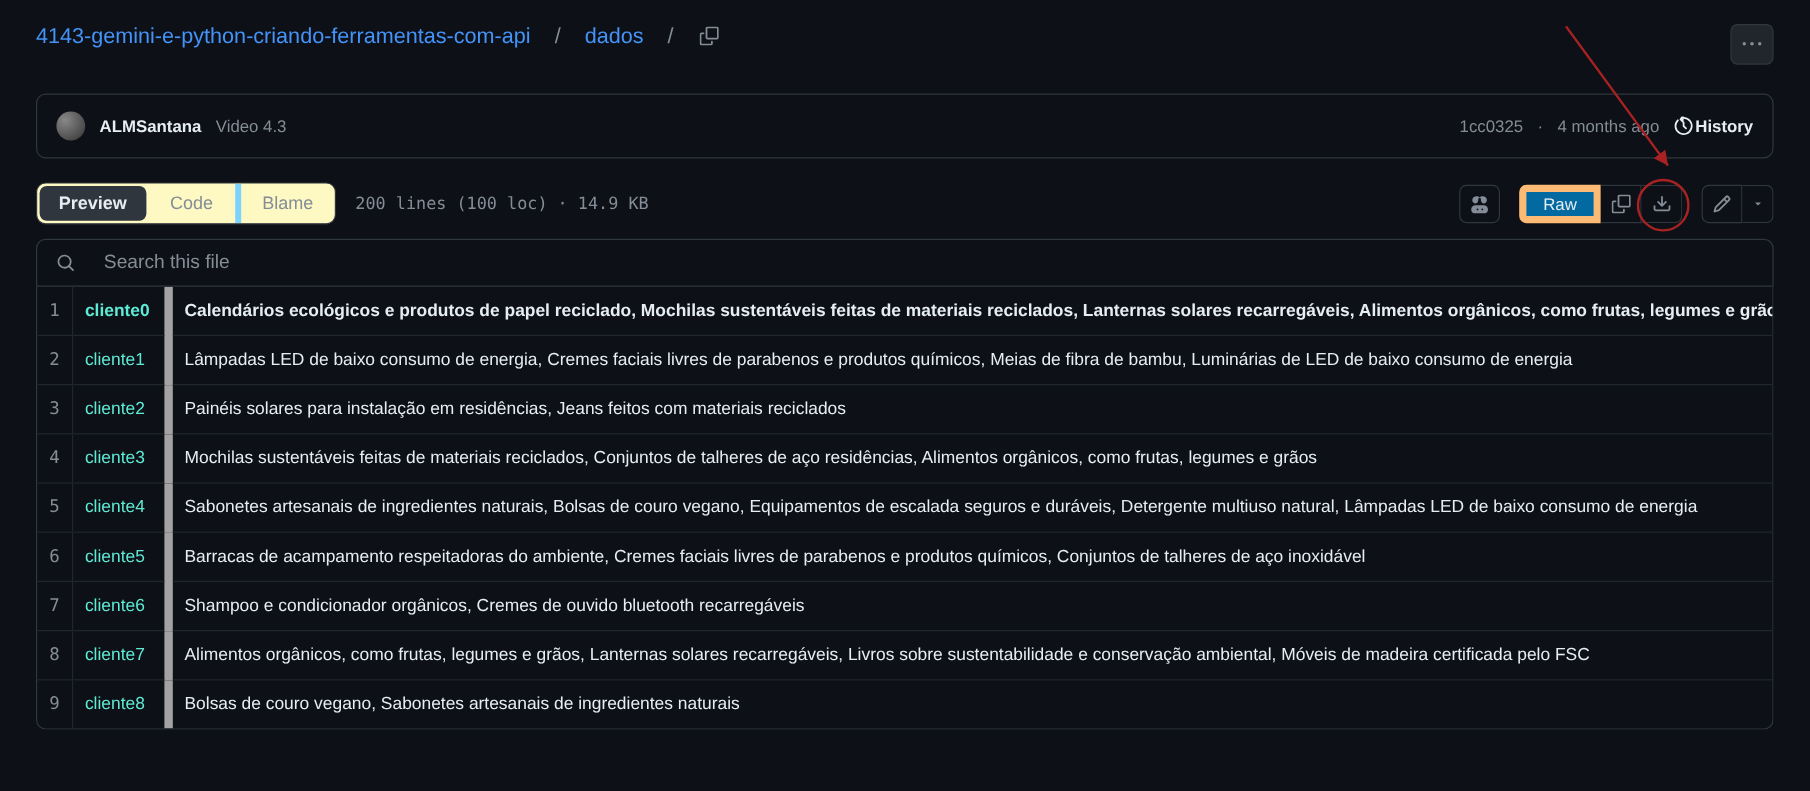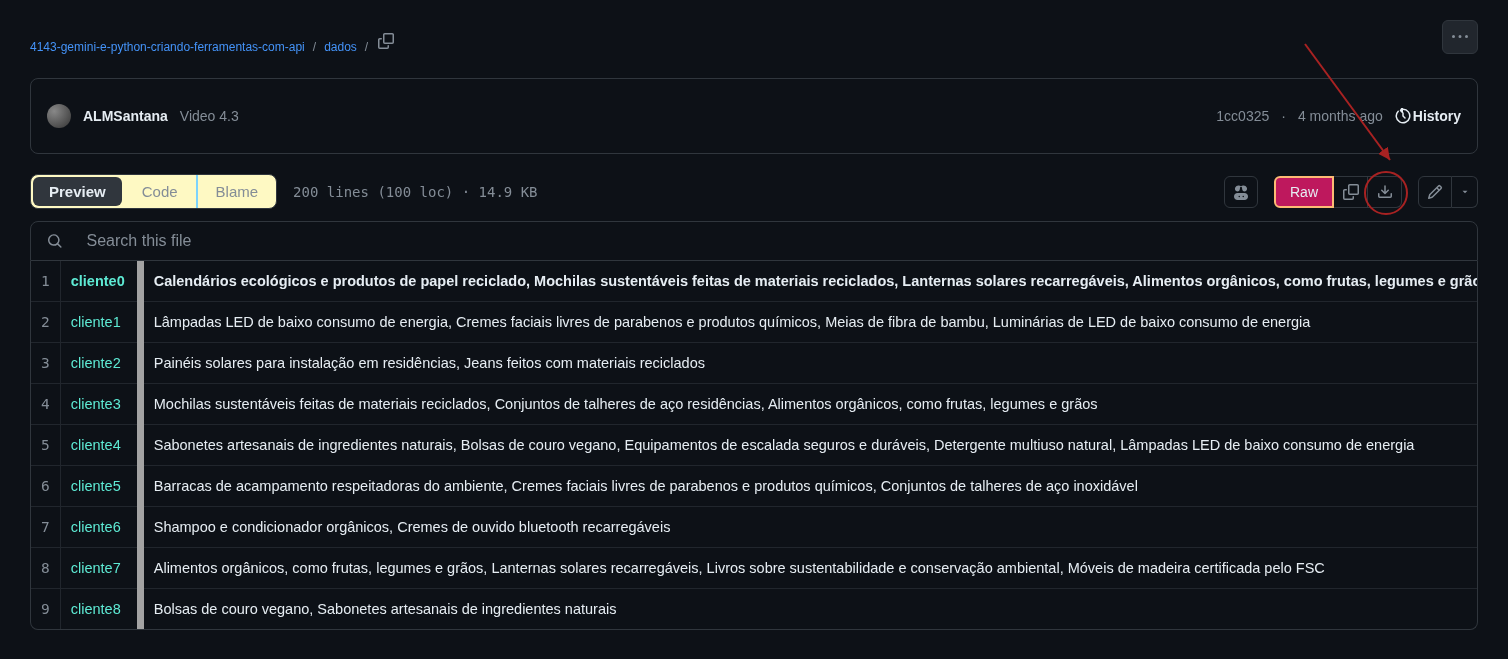--- a/index.html
+++ b/index.html
@@ -8,23 +8,23 @@
       color: #e6edf3;
       font-family: -apple-system, BlinkMacSystemFont, "Segoe UI", Helvetica, Arial, sans-serif;
       font-size: 14px;
       padding: 20px 30px;
       min-width: 1508px;
     }
 
     
     .breadcrumb {
       display: flex;
-      align-items: flex-end;
-      gap: 8px;
-      font-size: 12px;
+      align-items: flex-start;
+      gap: 20px;
+      font-size: 18px;
       margin-bottom: 24px;
     }
     .breadcrumb a { color: #4493f8; text-decoration: none; }
     .breadcrumb .sep { color: #848d97; }
     .breadcrumb .current { color: #e6edf3; font-weight: 600; }
     .breadcrumb .copy-icon-btn {
       color: #848d97;
       cursor: pointer;
       padding: 2px;
     }
@@ -39,21 +39,21 @@
       justify-content: center;
       color: #848d97;
       cursor: pointer;
       background: #21262d;
     }
 
     
     .panel {
       border: 1px solid #30363d;
       border-radius: 8px;
-      padding: 25px 16px;
+      padding: 14px 16px;
       display: flex;
       align-items: center;
       gap: 12px;
       margin-bottom: 20px;
     }
     .avatar {
       width: 24px; height: 24px;
       border-radius: 50%;
       background: radial-gradient(circle at 30% 30%, #888, #333);
       flex-shrink: 0;
@@ -94,47 +94,47 @@
       border: none;
     }
     .tab-btn.active {
       background: #30363d;
       color: #e6edf3;
       font-weight: 600;
       border-radius: 6px;
       margin: 2px;
       padding: 6px 16px;
     }
-    .tab-btn.sep-left { border-left: 2px solid #7dd3fc; }
+    .tab-btn.sep-left { border-left: 5px solid #7dd3fc; }
     .file-meta {
       color: #848d97;
       font-family: ui-monospace, monospace;
       font-size: 14px;
     }
     .toolbar-spacer { flex: 1; }
 
     .icon-btn {
       width: 34px; height: 32px;
       border: 1px solid #30363d;
       border-radius: 6px;
       display: flex; align-items: center; justify-content: center;
       color: #848d97;
       cursor: pointer;
       background: #0d1117;
     }
     .raw-btn {
       height: 32px;
-      border: 2px solid #fdba74;
+      border: 6px solid #fdba74;
       border-top-left-radius: 6px;
       border-bottom-left-radius: 6px;
       padding: 0 14px;
       display: flex; align-items: center;
       color: #e6edf3;
       cursor: pointer;
-      background: #be185d;
+      background: #0369a1;
       font-weight: 500;
       text-align: center;
     }
     .btn-group { display: flex; }
     .btn-group > * { border-radius: 0; }
     .btn-group > *:first-child { border-top-left-radius: 6px; border-bottom-left-radius: 6px; }
     .btn-group > *:last-child { border-top-right-radius: 6px; border-bottom-right-radius: 6px; }
     .btn-group > * + * { border-left: none; }
     .btn-group-mid { border: 1px solid #30363d; border-left: none; }
 

